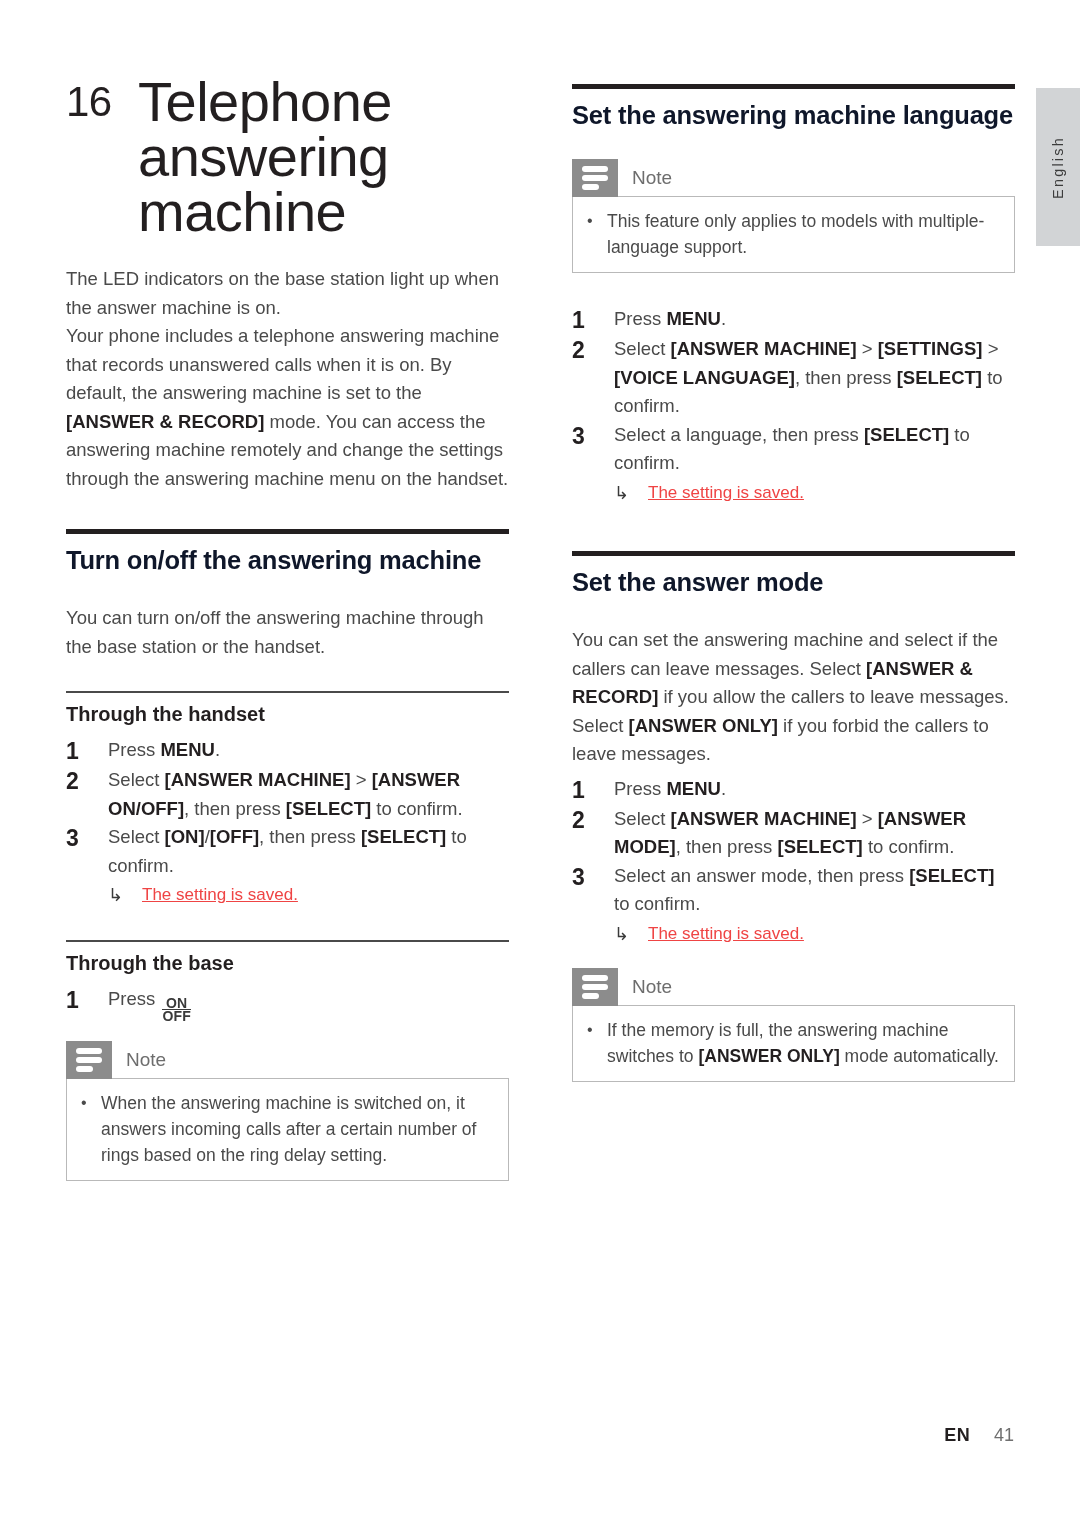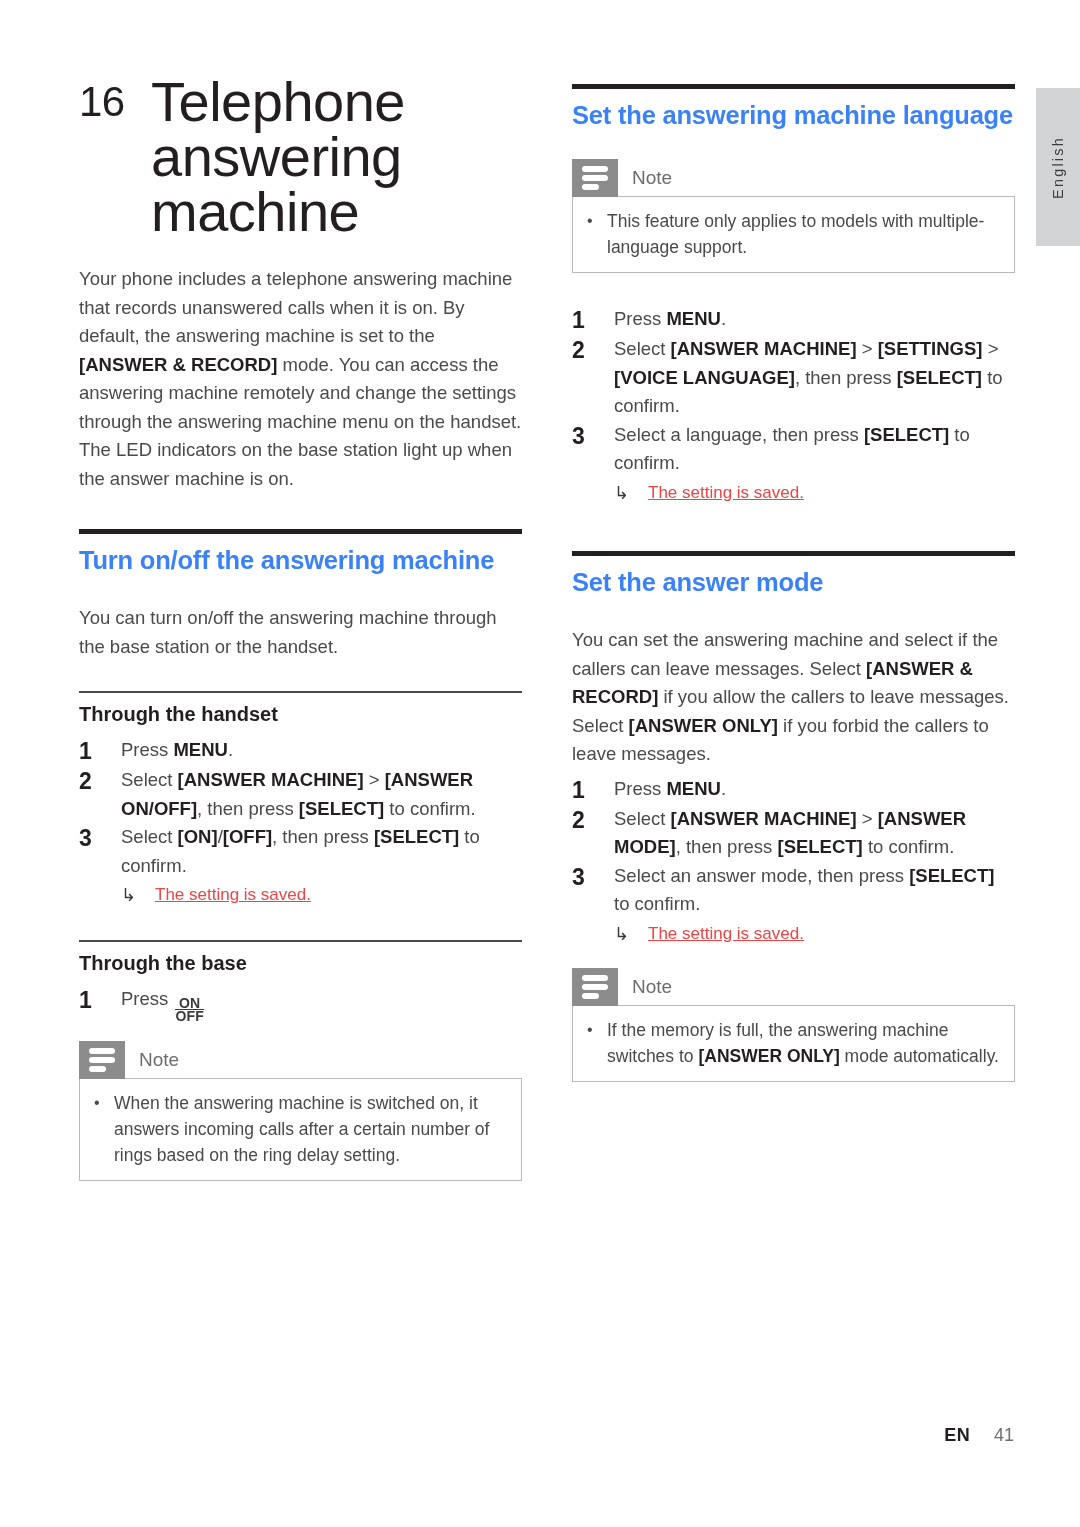--- a/index.html
+++ b/index.html
@@ -43,21 +43,21 @@
     color: #3c3c3c;
     font-family: "Liberation Sans", sans-serif;
   }
 
   
   .col {
     position: absolute;
     top: 0;
     width: 443px;
   }
-  .col-left  { left: 79px; }
+  .col-left  { left: 66px; }
   .col-right { left: 572px; }
 
   
   .chapter {
     display: flex;
     padding-top: 74px;
     color: #231f20;
   }
   .chapter-num {
     font-size: 42px;
@@ -82,21 +82,21 @@
   .rule-thin {
     border-top: 2px solid #4a4a4a;
     width: 100%;
   }
 
   
   h2.sec {
     font-size: 25.5px;
     font-weight: 700;
     line-height: 35px;
-    color: #3b82f6;
+    color: #0f172a;
     margin: 9px 0 0 0;
     letter-spacing: -0.2px;
   }
   h3.sub {
     font-size: 20px;
     font-weight: 700;
     line-height: 28px;
     color: #231f20;
     margin: 7px 0 0 0;
   }
@@ -280,22 +280,22 @@
 
   <div class="col col-left">
 
     <div class="chapter">
       <div class="chapter-num">16</div>
       <div class="chapter-title">Telephone answering machine</div>
     </div>
 
     <div class="gap-26"></div>
 
+    <p class="body">The LED indicators on the base station light up when the answer machine is on.</p>
     <p class="body"><span>Your phone includes a telephone answering machine that records unanswered calls when it is on. By default, the answering machine is set to the </span><b>[ANSWER &amp; RECORD]</b><span> mode. You can access the answering machine remotely and change the settings through the answering machine menu on the handset.</span></p>
-    <p class="body">The LED indicators on the base station light up when the answer machine is on.</p>
 
     <div class="gap-36"></div>
 
     <div class="rule-thick"></div>
     <h2 class="sec">Turn on/off the answering machine</h2>
 
     <div class="gap-26"></div>
     <p class="body">You can turn on/off the answering machine through the base station or the handset.</p>
 
     <div class="gap-30"></div>

